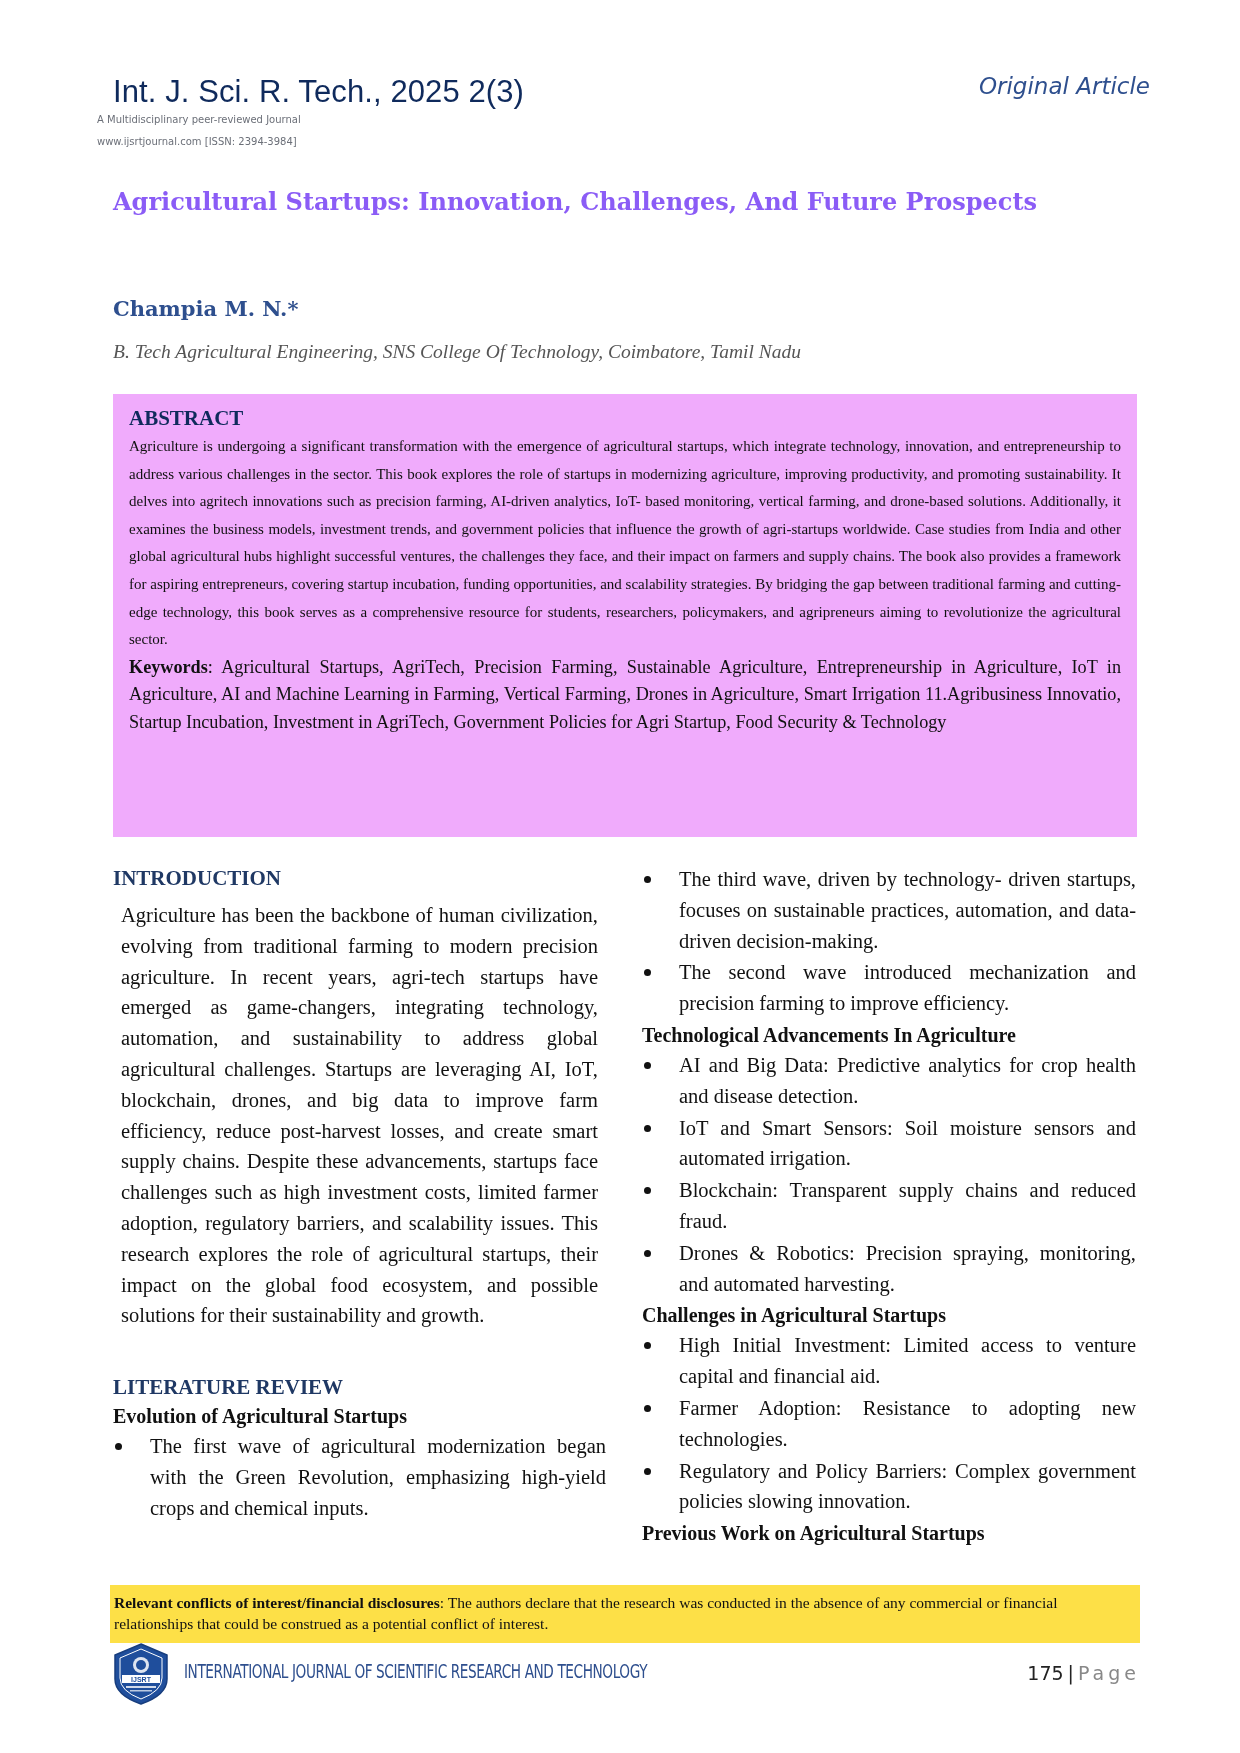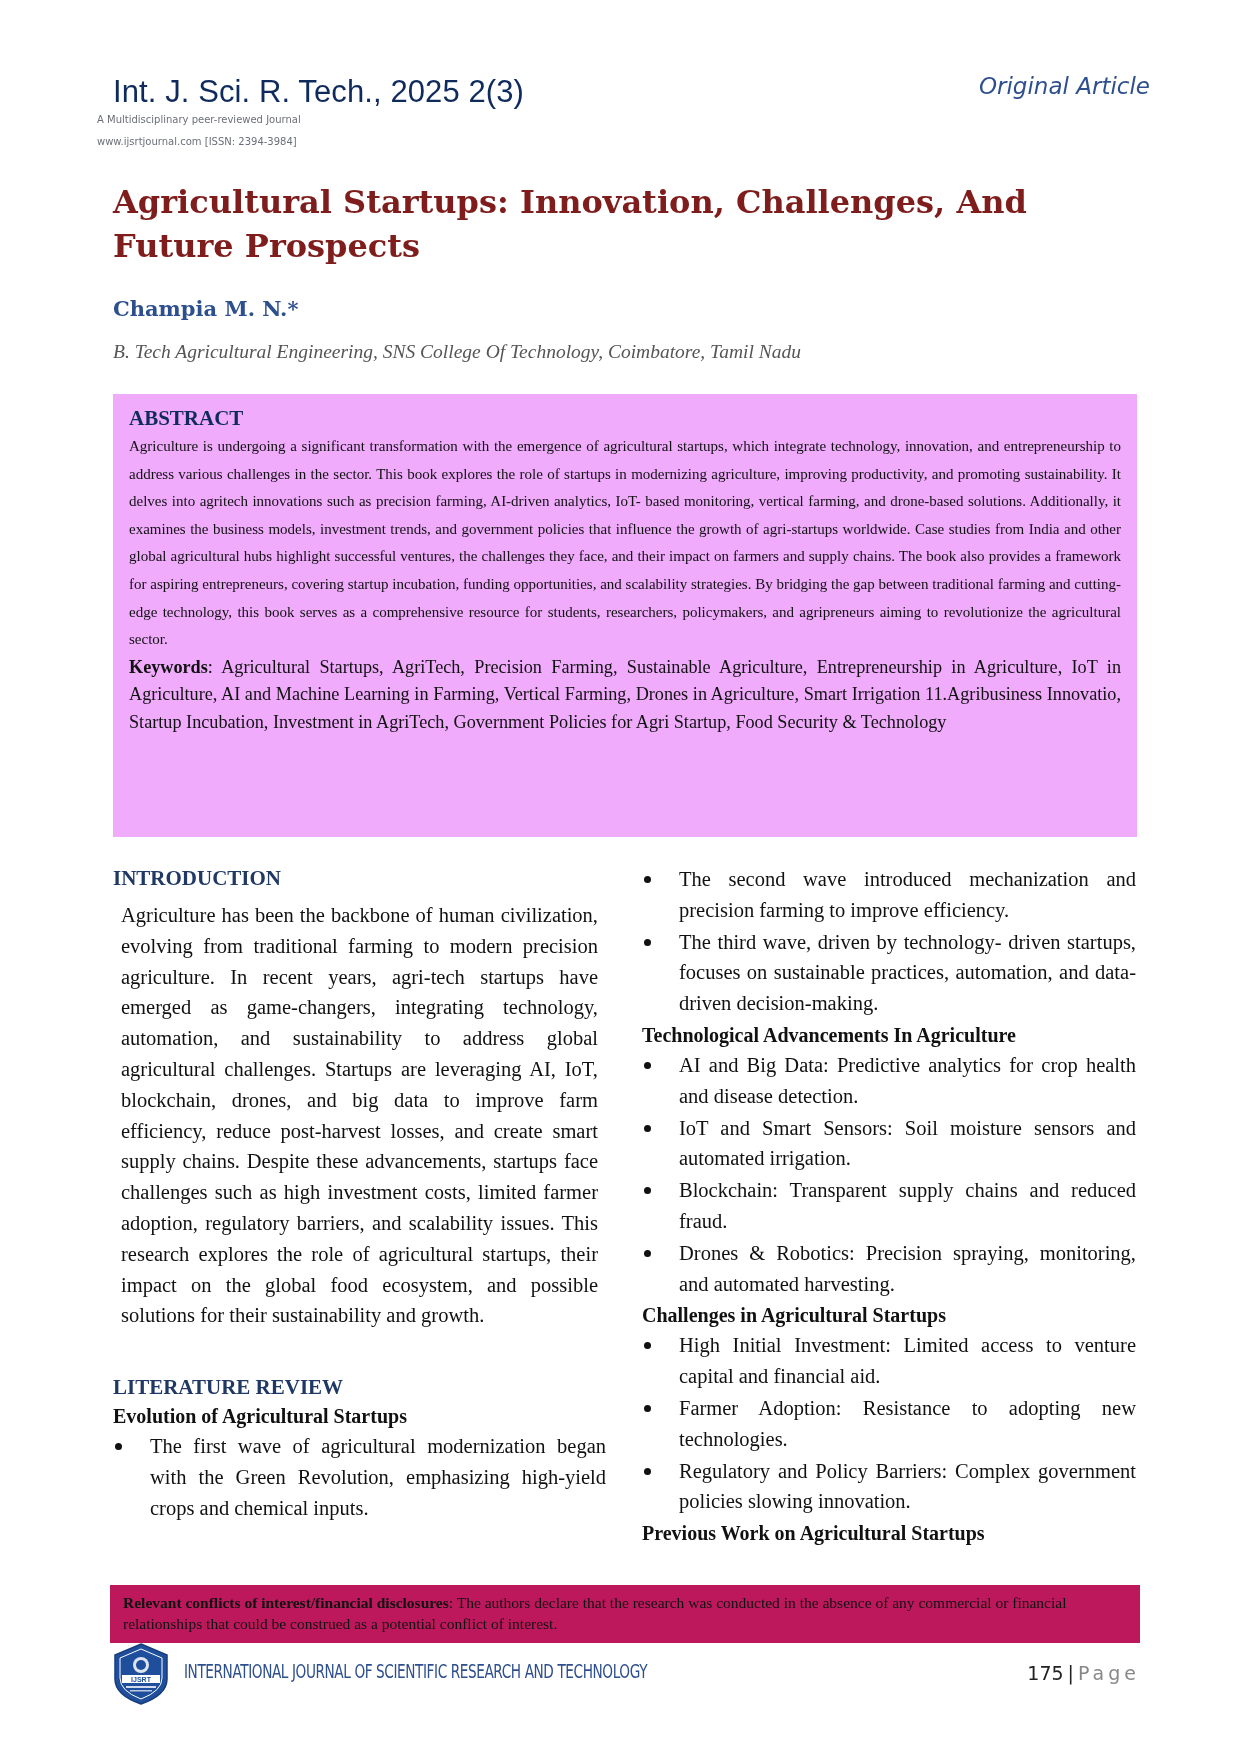--- a/index.html
+++ b/index.html
@@ -6,43 +6,43 @@
   body { width: 1240px; height: 1753px; position: relative; overflow: hidden;
          font-family: "Liberation Serif", serif; color: #111; }
   .hdr-journal { position: absolute; left: 113px; top: 74px; font-family: "Liberation Sans", sans-serif;
          font-weight: normal; font-size: 31px; color: #0f2a5c; letter-spacing: 0.1px; }
   .hdr-sub { position: absolute; left: 97px; font-family: "DejaVu Sans", sans-serif; font-size: 10px; color: #6b6f78; }
   .hdr-sub.s1 { top: 114px; }
   .hdr-sub.s2 { top: 136px; }
   .orig { position: absolute; right: 90px; top: 73px; font-family: "DejaVu Sans", sans-serif; font-style: italic;
           font-size: 23px; color: #2e4f8e; }
   .title { position: absolute; left: 113px; top: 180px; width: 1020px; font-family: "DejaVu Serif", serif;
-           font-weight: bold; font-size: 32px; line-height: 44px; color: #7f1d1d; }
+           font-weight: bold; font-size: 24px; line-height: 44px; color: #8b5cf6; }
   .author { position: absolute; left: 113px; top: 296px; font-family: "DejaVu Serif", serif; font-weight: bold;
             font-size: 21px; color: #2e4f8e; }
   .affil { position: absolute; left: 113px; top: 341px; font-family: "Liberation Serif", serif; font-style: italic;
            font-size: 19.5px; color: #555; }
   .abstract { position: absolute; left: 113px; top: 394px; width: 1024px; height: 443px; background: #f0abfc; box-sizing: border-box;
               padding: 12px 16px 0 16px; }
   .abs-h { font-family: "Liberation Serif", serif; font-weight: bold; font-size: 21px; color: #0f2a5c; margin-bottom: 2px; }
   .abs-p { font-size: 15px; line-height: 27.6px; text-align: justify; color: #111; margin: 0; }
   .abs-k { font-size: 18.2px; line-height: 27.6px; text-align: justify; color: #111; margin: 0; }
   .abs-k b { font-weight: bold; }
   .col { position: absolute; top: 864px; }
   .col.left { left: 113px; width: 493px; }
   .col.right { left: 642px; width: 494px; }
   .sec-h { font-family: "Liberation Serif", serif; font-weight: bold; font-size: 21px; color: #1f3864; line-height: 28px; }
   .sub-h { font-family: "Liberation Serif", serif; font-weight: bold; font-size: 20px; color: #111; line-height: 30px; }
   .body-p { font-size: 20.5px; line-height: 30.8px; text-align: justify; margin: 8px; }
   ul.bl { list-style: none; margin: 0; padding: 0; }
   ul.bl li { position: relative; padding-left: 37px; font-size: 20.5px; line-height: 30.8px; text-align: justify; margin-bottom: 1px; }
   ul.bl li .dot { position: absolute; left: 2px; top: 12px; width: 7px; height: 7px; border-radius: 50%; background: #111; }
   .gap-lit { height: 34px; }
-  .coi { position: absolute; left: 110px; top: 1585px; width: 1030px; height: 58px; background: #be185d; box-sizing: border-box;
-         padding: 7px 13px; font-size: 15.5px; line-height: 21px; color: #111; }
+  .coi { position: absolute; left: 110px; top: 1585px; width: 1030px; height: 58px; background: #fde047; box-sizing: border-box;
+         padding: 7px 4px; font-size: 15.5px; line-height: 21px; color: #111; }
   .coi b { font-weight: bold; }
   .footer-logo { position: absolute; left: 112px; top: 1643px; width: 58px; height: 62px; }
   .footer-name { position: absolute; left: 184px; top: 1660px; font-family: "DejaVu Sans", sans-serif; font-size: 19px;
                  color: #2e4f8e; letter-spacing: -0.6px; transform: scaleX(0.72); transform-origin: left center; }
   .footer-page { position: absolute; right: 100px; top: 1662px; font-family: "DejaVu Sans", sans-serif; font-size: 19px; color: #222; }
   .footer-page .sep { margin: 0 4px; }
   .footer-page .pg { color: #888; letter-spacing: 4px; }
 </style>
 </head>
 <body>
@@ -68,22 +68,22 @@
   <div class="gap-lit"></div>
   <div class="sec-h">LITERATURE REVIEW</div>
   <div class="sub-h">Evolution of Agricultural Startups</div>
   <ul class="bl">
     <li><span class="dot"></span><span>The first wave of agricultural modernization began with the Green Revolution, emphasizing high-yield crops and chemical inputs.</span></li>
   </ul>
 </div>
 
 <div class="col right">
   <ul class="bl">
+    <li><span class="dot"></span><span>The third wave, driven by technology- driven startups, focuses on sustainable practices, automation, and data-driven decision-making.</span></li>
     <li><span class="dot"></span><span>The second wave introduced mechanization and precision farming to improve efficiency.</span></li>
-    <li><span class="dot"></span><span>The third wave, driven by technology- driven startups, focuses on sustainable practices, automation, and data-driven decision-making.</span></li>
   </ul>
   <div class="sub-h">Technological Advancements In Agriculture</div>
   <ul class="bl">
     <li><span class="dot"></span><span>AI and Big Data: Predictive analytics for crop health and disease detection.</span></li>
     <li><span class="dot"></span><span>IoT and Smart Sensors: Soil moisture sensors and automated irrigation.</span></li>
     <li><span class="dot"></span><span>Blockchain: Transparent supply chains and reduced fraud.</span></li>
     <li><span class="dot"></span><span>Drones &amp; Robotics: Precision spraying, monitoring, and automated harvesting.</span></li>
   </ul>
   <div class="sub-h">Challenges in Agricultural Startups</div>
   <ul class="bl">

